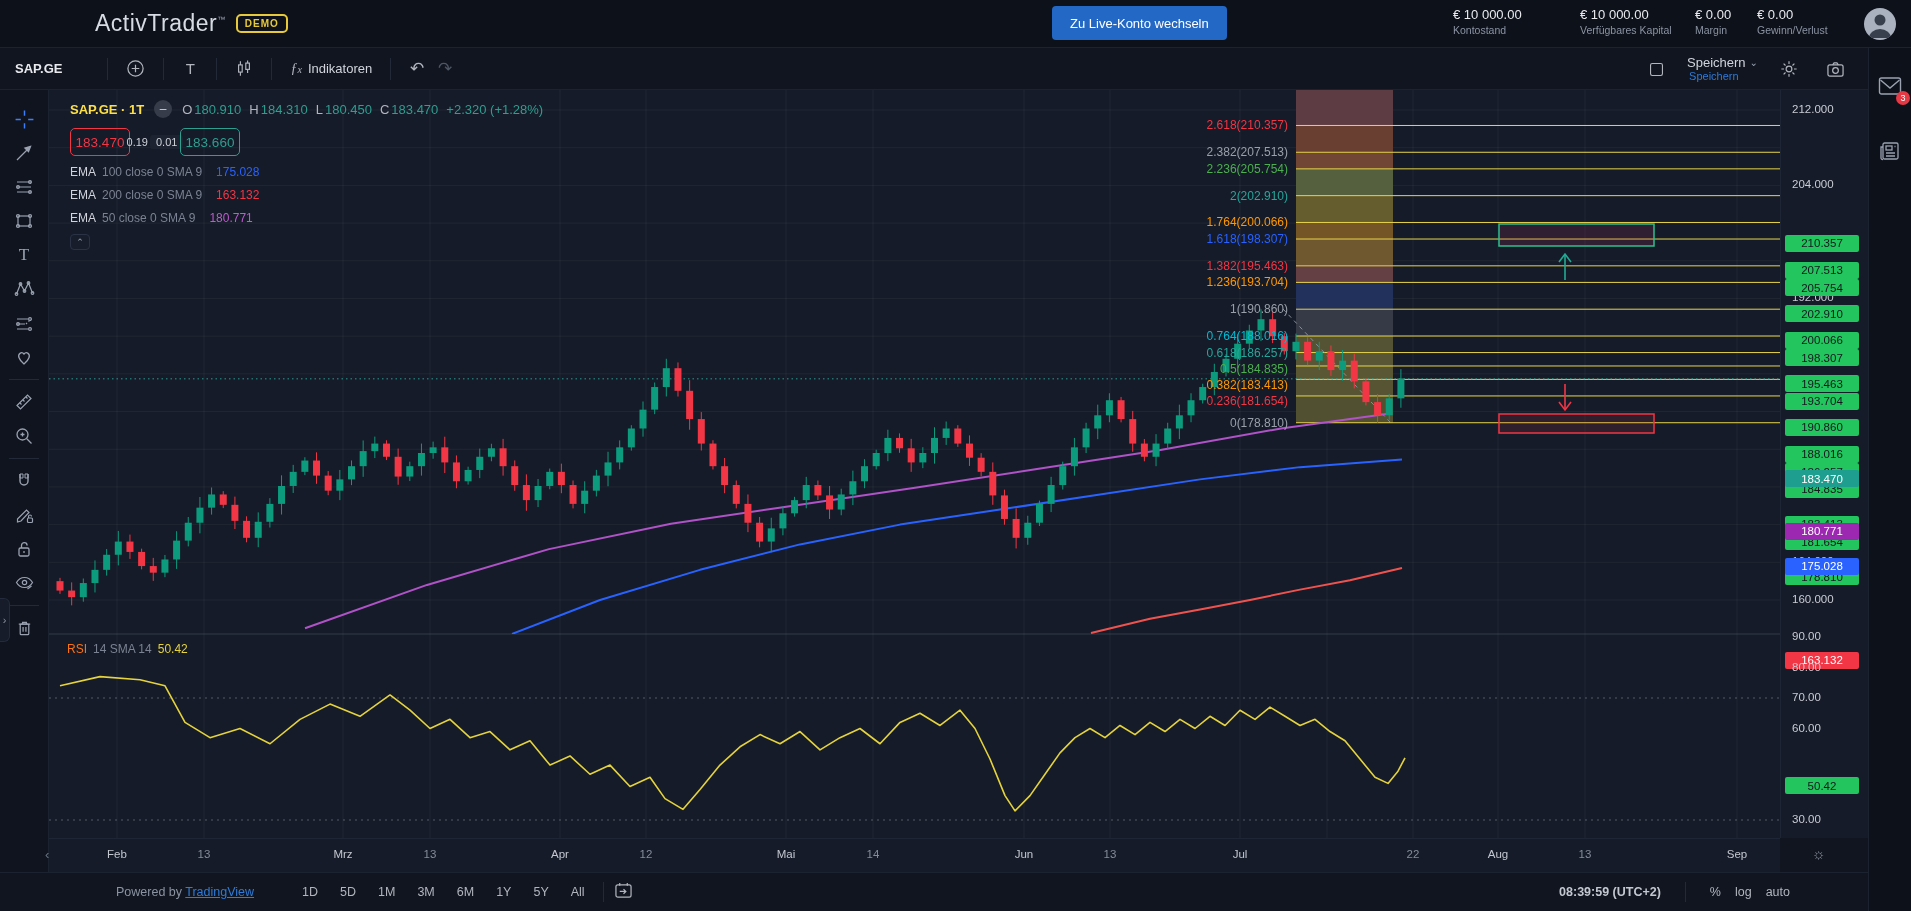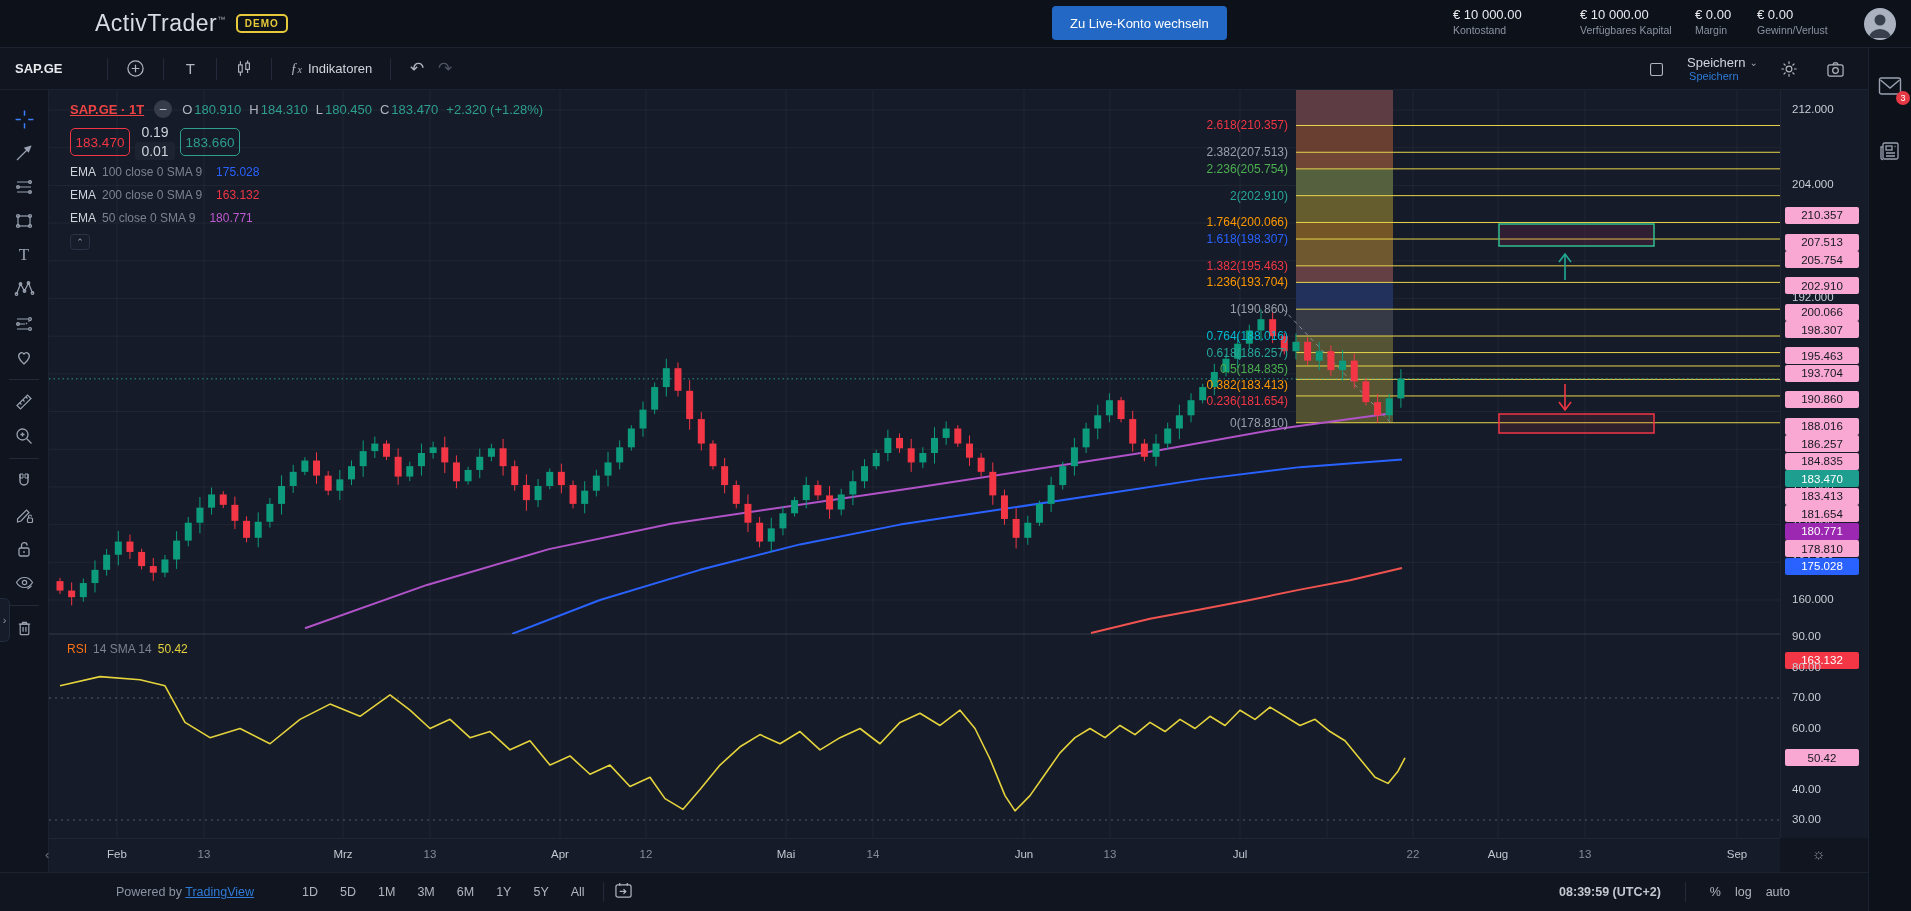--- a/index.html
+++ b/index.html
@@ -32,46 +32,46 @@
   .ltool{width:34px;height:34px;display:flex;align-items:center;justify-content:center;color:#9aa2b1;cursor:pointer;border-radius:4px;}
   .ltool.active{color:#3d7eff;}
   .ltool-div{width:30px;height:1px;background:#222a3a;margin:5px 0;}
   .collapse-tab{position:absolute;left:0;top:598px;width:10px;height:44px;background:#161c29;border:1px solid #232b3c;border-left:none;border-radius:0 6px 6px 0;color:#8a90a0;font-size:11px;display:flex;align-items:center;justify-content:center;cursor:pointer;}
   
   .chart-wrap{position:absolute;left:49px;top:90px;width:1731px;height:782px;background:#151b28;}
   .chart-wrap svg{position:absolute;left:0;top:0;}
   
   .legend{position:absolute;left:21px;top:10px;z-index:5;}
   .legend-row1{display:flex;align-items:center;gap:10px;font-size:13px;}
-  .legend-title{color:#ef4444;font-weight:bold;text-decoration:underline;}
+  .legend-title{color:#fde047;font-weight:bold;}
   .legend-minus{width:18px;height:18px;border-radius:50%;background:#363c49;color:#cfd3da;display:flex;align-items:center;justify-content:center;font-size:12px;cursor:pointer;}
   .ohlc{display:flex;gap:8px;font-size:13px;}
   .ohlc .k{color:#b2b5be;}
   .ohlc .v{color:#2e9e8f;margin-left:-6px;}
   .ohlc .chg{color:#2e9e8f;}
   .quote-row{display:flex;align-items:stretch;margin-top:10px;height:28px;}
   .bid-box,.ask-box{width:60px;border-radius:5px;display:flex;align-items:center;justify-content:center;font-size:13.5px;cursor:pointer;}
   .bid-box{border:1px solid #f23645;color:#f23645;}
   .ask-box{border:1px solid #2e9e8f;color:#2e9e8f;}
-  .spread{width:50px;display:flex;flex-direction:column;align-items:center;justify-content:center;font-size:14px;color:#cfd3da;gap:2px;}
+  .spread{width:50px;display:flex;flex-direction:row;align-items:center;justify-content:center;font-size:11px;color:#cfd3da;gap:2px;}
   .spread .pill{background:#1d2330;border-radius:3px;padding:1px 6px;}
   .ema-row{display:flex;align-items:center;gap:6px;font-size:12px;margin-top:9px;}
   .ema-row .n{color:#d1d4dc;}
   .ema-row .p{color:#7b8292;}
   .ema-row .val{margin-left:8px;}
   .legend-caret{margin-top:9px;width:20px;height:16px;border:1px solid #2a3245;border-radius:4px;background:#171d2a;color:#9aa2b1;font-size:9px;display:flex;align-items:center;justify-content:center;cursor:pointer;}
   .rsi-legend{position:absolute;left:18px;top:552px;z-index:5;font-size:12px;display:flex;gap:6px;}
   .rsi-legend .n{color:#f97316;}
   .rsi-legend .p{color:#7b8292;}
   .rsi-legend .v{color:#e5d33d;}
   
   .price-scale{position:absolute;left:1780px;top:90px;width:88px;height:748px;background:#151b28;border-left:1px solid #1e2534;cursor:ns-resize;}
   .ps-label{position:absolute;left:11px;font-size:11.5px;color:#c9ccd4;}
   .ps-box{position:absolute;left:4px;width:74px;height:17px;border-radius:2px;font-size:11.5px;display:flex;align-items:center;justify-content:center;}
-  .ps-yellow{background:#f9a8d4;color:#15181e;}
+  .ps-yellow{background:#22c55e;color:#15181e;margin-top:28px;}
   .ps-teal{background:#1d9e8e;color:#fff;}
   .ps-purple{background:#9c27b0;color:#fff;}
   .ps-blue{background:#2962ff;color:#fff;}
   .ps-red{background:#f23645;color:#fff;}
   .scale-sun{position:absolute;left:1812px;top:845px;color:#8a90a0;font-size:15px;cursor:pointer;}
   
   .time-axis{position:absolute;left:49px;top:838px;width:1731px;height:34px;background:#151b28;border-top:1px solid #1e2534;cursor:ew-resize;}
   .t-label{position:absolute;top:9px;font-size:11.5px;color:#858c9b;transform:translateX(-50%);}
   .t-label.major{color:#c3c7d0;}
   .ta-chev{position:absolute;left:-8px;top:8px;color:#6b7280;font-size:13px;cursor:pointer;}

